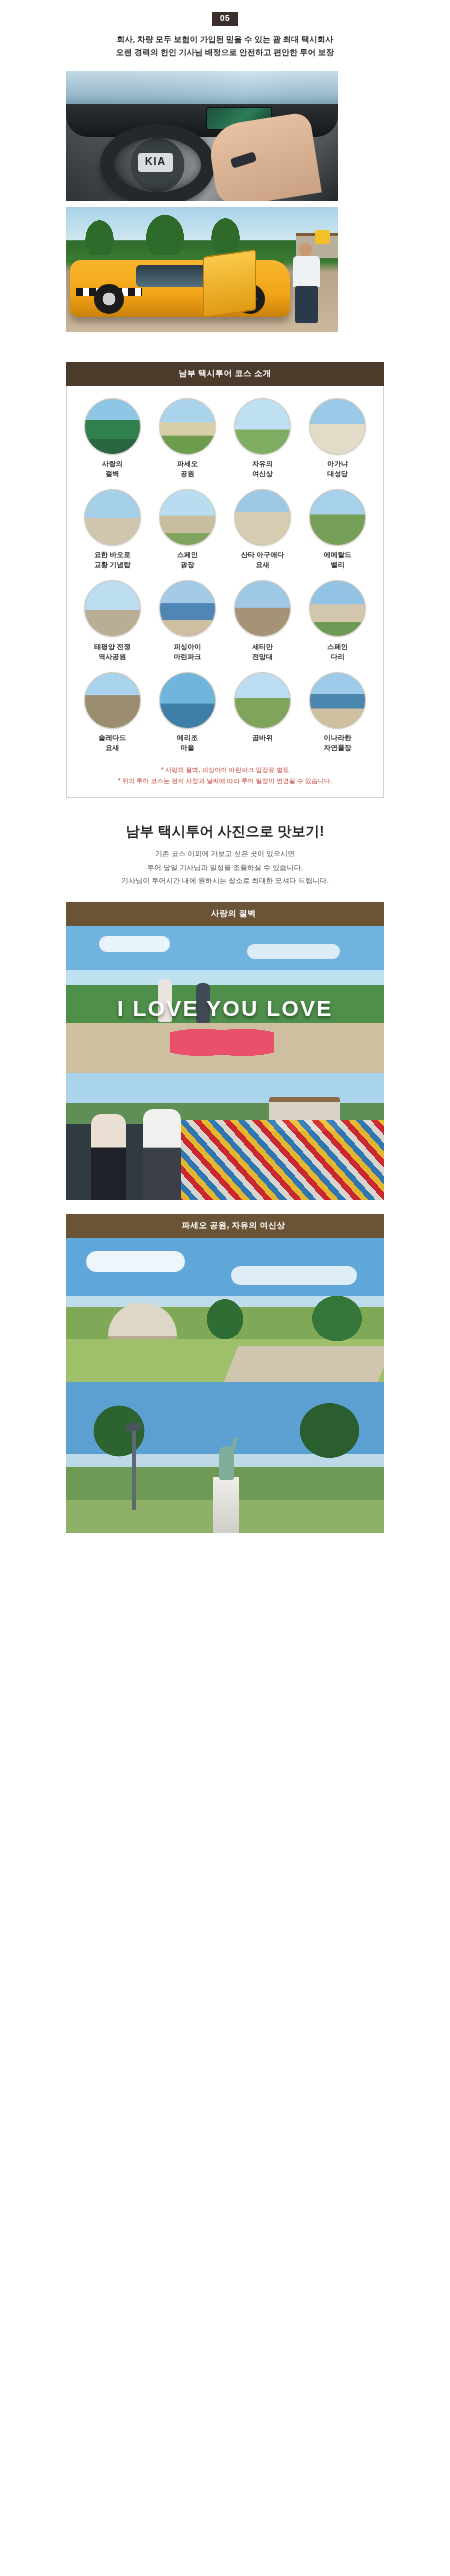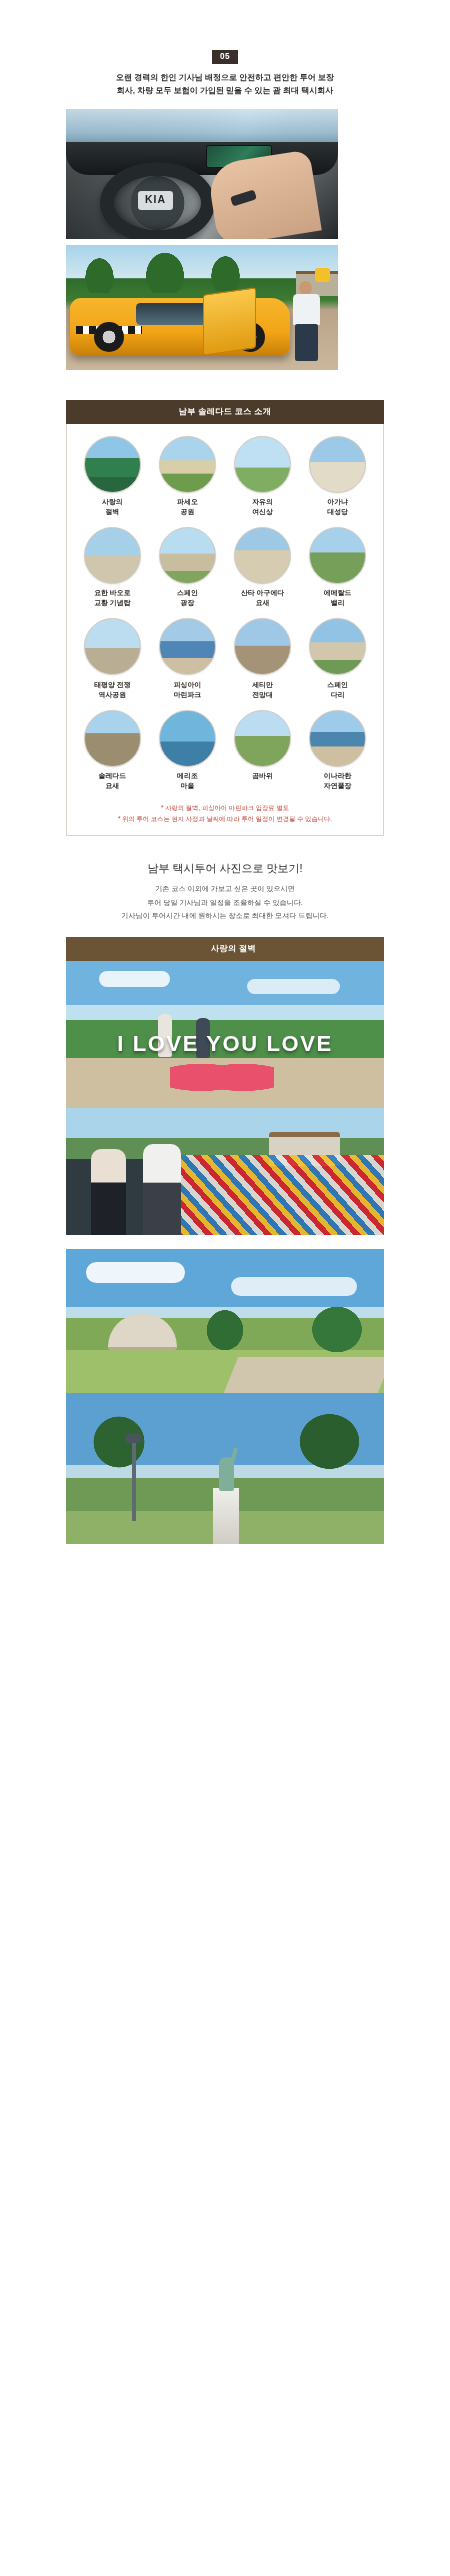--- a/index.html
+++ b/index.html
@@ -28,21 +28,20 @@
   }
   .badge-num {
     display: inline-block;
     background: #3a2f2a;
     color: #ffffff;
     font-size: 8.2px;
     font-weight: bold;
     letter-spacing: 0.5px;
     padding: 2.2px 7.7px 2.7px;
     line-height: 1.1;
-    margin-top: 38px;
   }
   .intro-lines {
     margin-top: 7.1px;
     color: #2d2a28;
     font-size: 8px;
     line-height: 1.65;
     font-weight: bold;
   }
 
   
@@ -225,23 +224,23 @@
   }
 
   
   .block2 {
     width: 318px;
     margin: 25px auto 0;
     text-align: center;
   }
   .block2 h3 {
     margin: 0 0 7.7px;
-    font-size: 11px;
+    font-size: 14px;
     color: #2b2724;
-    font-weight: normal;
+    font-weight: bold;
   }
   .block2 p {
     margin: 0;
     font-size: 7.1px;
     color: #4a4540;
     line-height: 1.85;
   }
 
   
   .sec { width: 318px; margin: 14.3px auto 0; }
@@ -307,22 +306,22 @@
   .bottom-pad { height: 13px; }
 </style>
 </head>
 <body>
 
 <div class="page">
 
   <div class="intro">
     <div class="badge-num">05</div>
     <div class="intro-lines">
+      <div>회사, 차량 모두 보험이 가입된 믿을 수 있는 괌 최대 택시회사</div>
       <div>오랜 경력의 한인 기사님 배정으로 안전하고 편안한 투어 보장</div>
-      <div>회사, 차량 모두 보험이 가입된 믿을 수 있는 괌 최대 택시회사</div>
     </div>
   </div>
 
   <div class="photo-wrap">
     <div class="photo ph-car">
       <div class="windshield"></div>
       <div class="dash"></div>
       <div class="screen"></div>
       <div class="wheel"></div>
       <div class="logo">KIA</div>
@@ -348,21 +347,21 @@
       <div class="driver">
         <div class="head"></div>
         <div class="shirt"></div>
         <div class="pants"></div>
       </div>
     </div>
   </div>
 
   <div class="section-gap"></div>
 
-  <div class="bar">남부 솔레다드 코스 소개</div>
+  <div class="bar">남부 택시투어 코스 소개</div>
   <div class="course-box">
     <div class="grid">
 
       <div class="cell">
         <div class="thumb t1"></div>
         <div class="cap">
           <div>사랑의</div>
           <div>절벽</div>
         </div>
       </div>
@@ -514,20 +513,21 @@
     </div>
     <div class="pic p-locks">
       <div class="gazebo"></div>
       <div class="ribbons"></div>
       <div class="woman1"></div>
       <div class="woman2"></div>
     </div>
   </div>
 
   <div class="sec">
+    <div class="bar gold">파세오 공원, 자유의 여신상</div>
     <div class="pic p-park">
       <div class="cl1"></div>
       <div class="cl2"></div>
       <div class="pavilion"></div>
       <div class="tree1"></div>
       <div class="tree2"></div>
       <div class="path"></div>
     </div>
     <div class="pic p-statue">
       <div class="palmL"></div>

